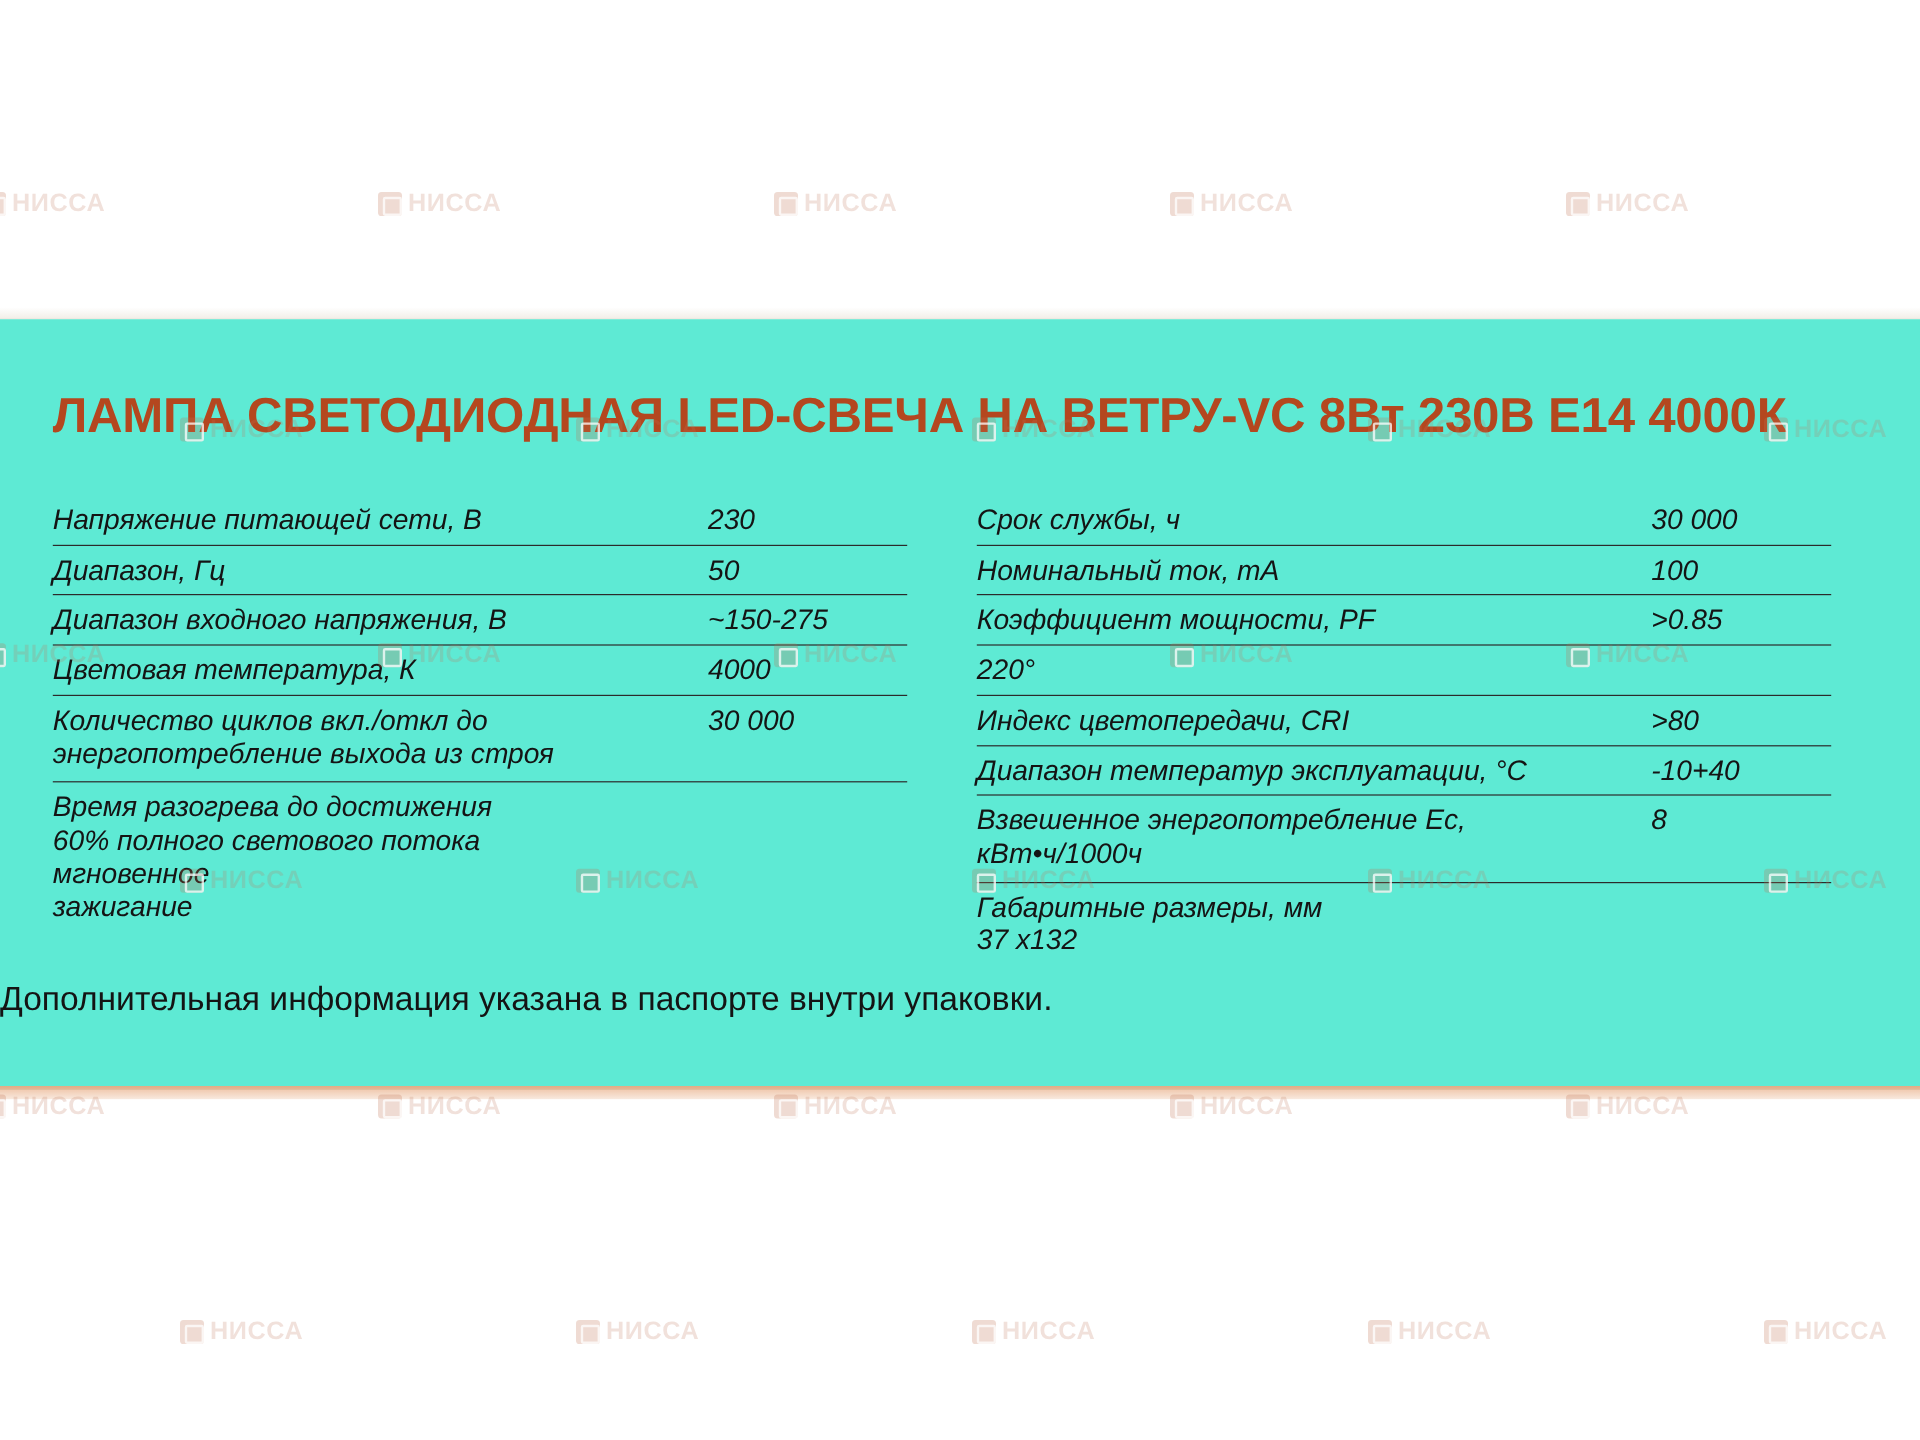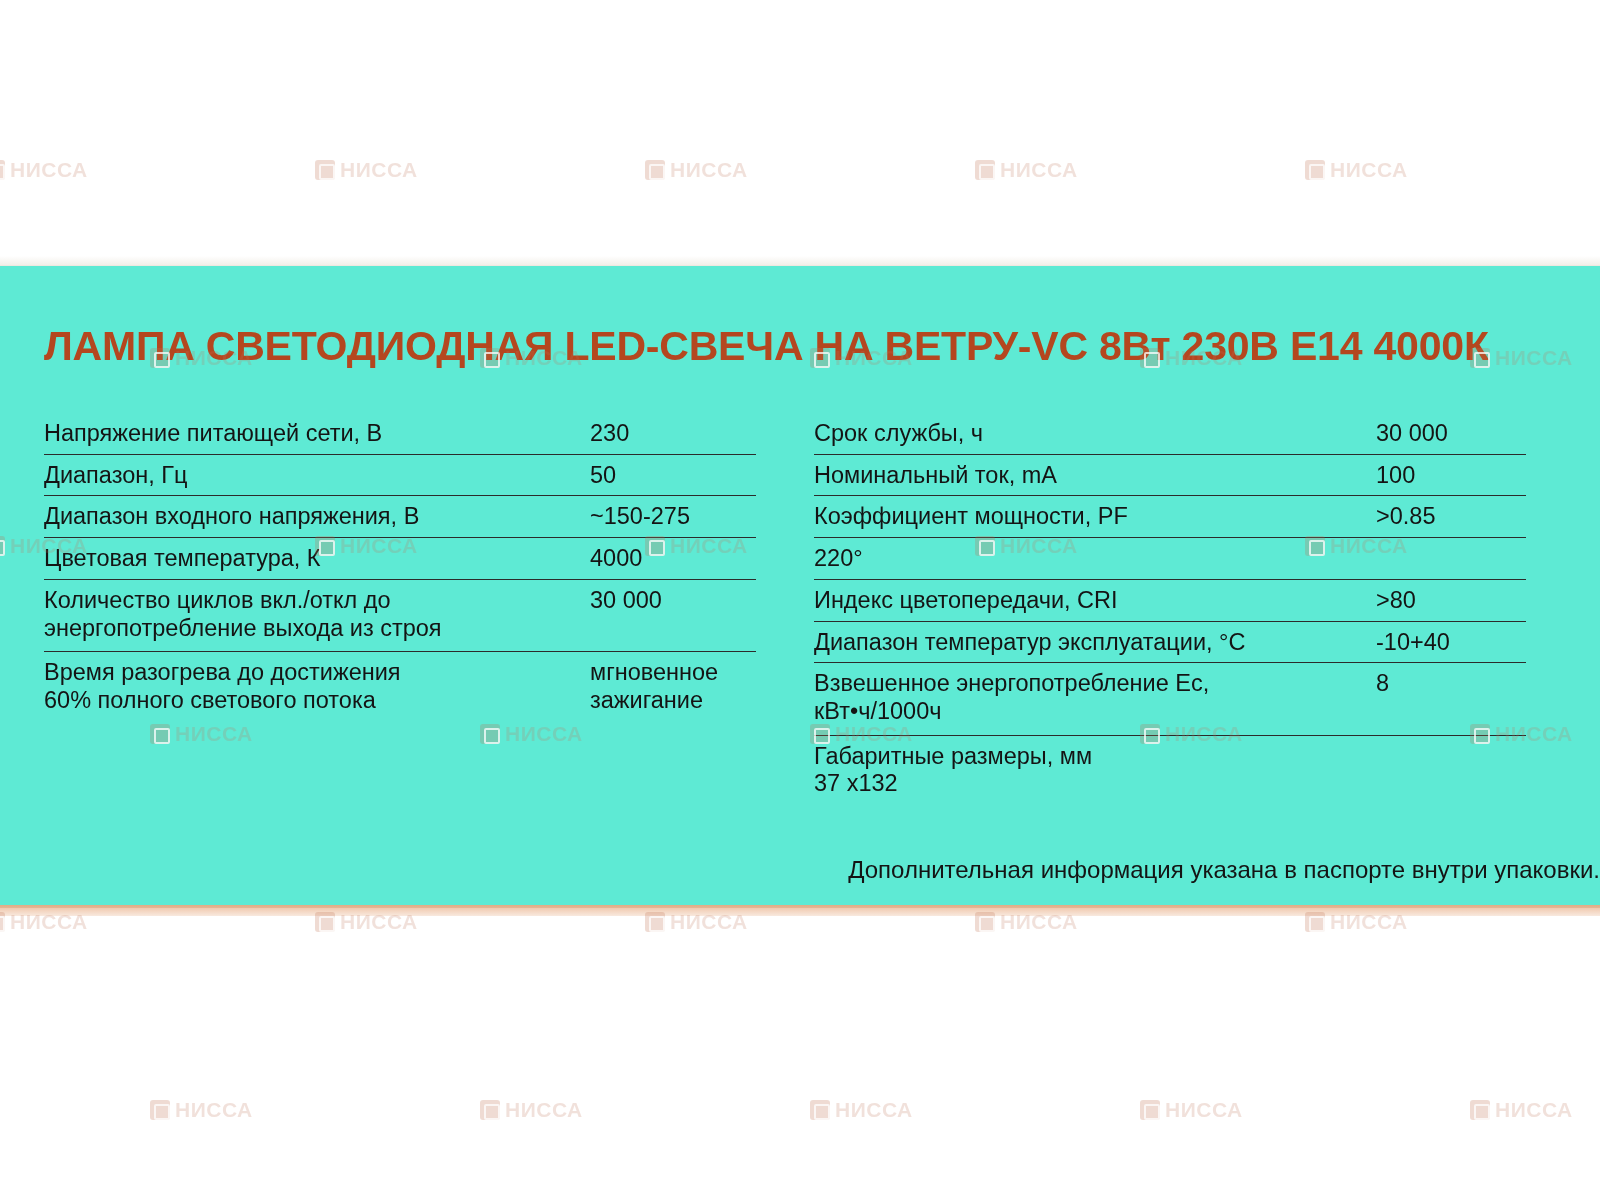--- a/index.html
+++ b/index.html
@@ -108,44 +108,44 @@
   }
   .spec-row {
     display: flex;
     align-items: flex-start;
     justify-content: space-between;
     border-bottom: 1.5px solid #2b2b2b;
     padding: 7px 0 6px 0;
     font-size: 23.5px;
     line-height: 1.18;
     color: #141414;
+    font-style: italic;
   }
   .spec-row.tall { padding-bottom: 9px; }
   .spec-label {
     flex: 1 1 auto;
     padding-right: 18px;
     white-space: pre-line;
   }
   .spec-value {
     flex: 0 0 auto;
     width: 166px;
     text-align: left;
     white-space: pre-line;
   }
   .col.right .spec-value { width: 150px; }
 
   .footnote {
     position: absolute;
     left: 0;
     right: 0;
     top: 552px;
-    text-align: right;
-    font-size: 24px;
+    text-align: left;
+    font-size: 28px;
     color: #141414;
-    margin-top: 39px;
   }
 </style>
 </head>
 <body>
 
 <div class="package">
 
   <div class="title">ЛАМПА СВЕТОДИОДНАЯ LED-СВЕЧА НА ВЕТРУ-VC 8Вт 230В E14 4000К</div>
 
   <div class="columns">
@@ -165,21 +165,21 @@
       </div>
       <div class="spec-row">
         <span class="spec-label">Цветовая температура, К</span>
         <span class="spec-value">4000</span>
       </div>
       <div class="spec-row tall">
         <span class="spec-label">Количество циклов вкл./откл до
 энергопотребление выхода из строя</span>
         <span class="spec-value">30 000</span>
       </div>
-      <div class="spec-row tall" style="border-bottom:none;">
+      <div class="spec-row tall" style="border-bottom:none;flex-direction:column;">
         <span class="spec-label">Время разогрева до достижения
 60% полного светового потока</span>
         <span class="spec-value">мгновенное
 зажигание</span>
       </div>
     </div>
 
     <div class="col right">
       <div class="spec-row">
         <span class="spec-label">Срок службы, ч</span>

